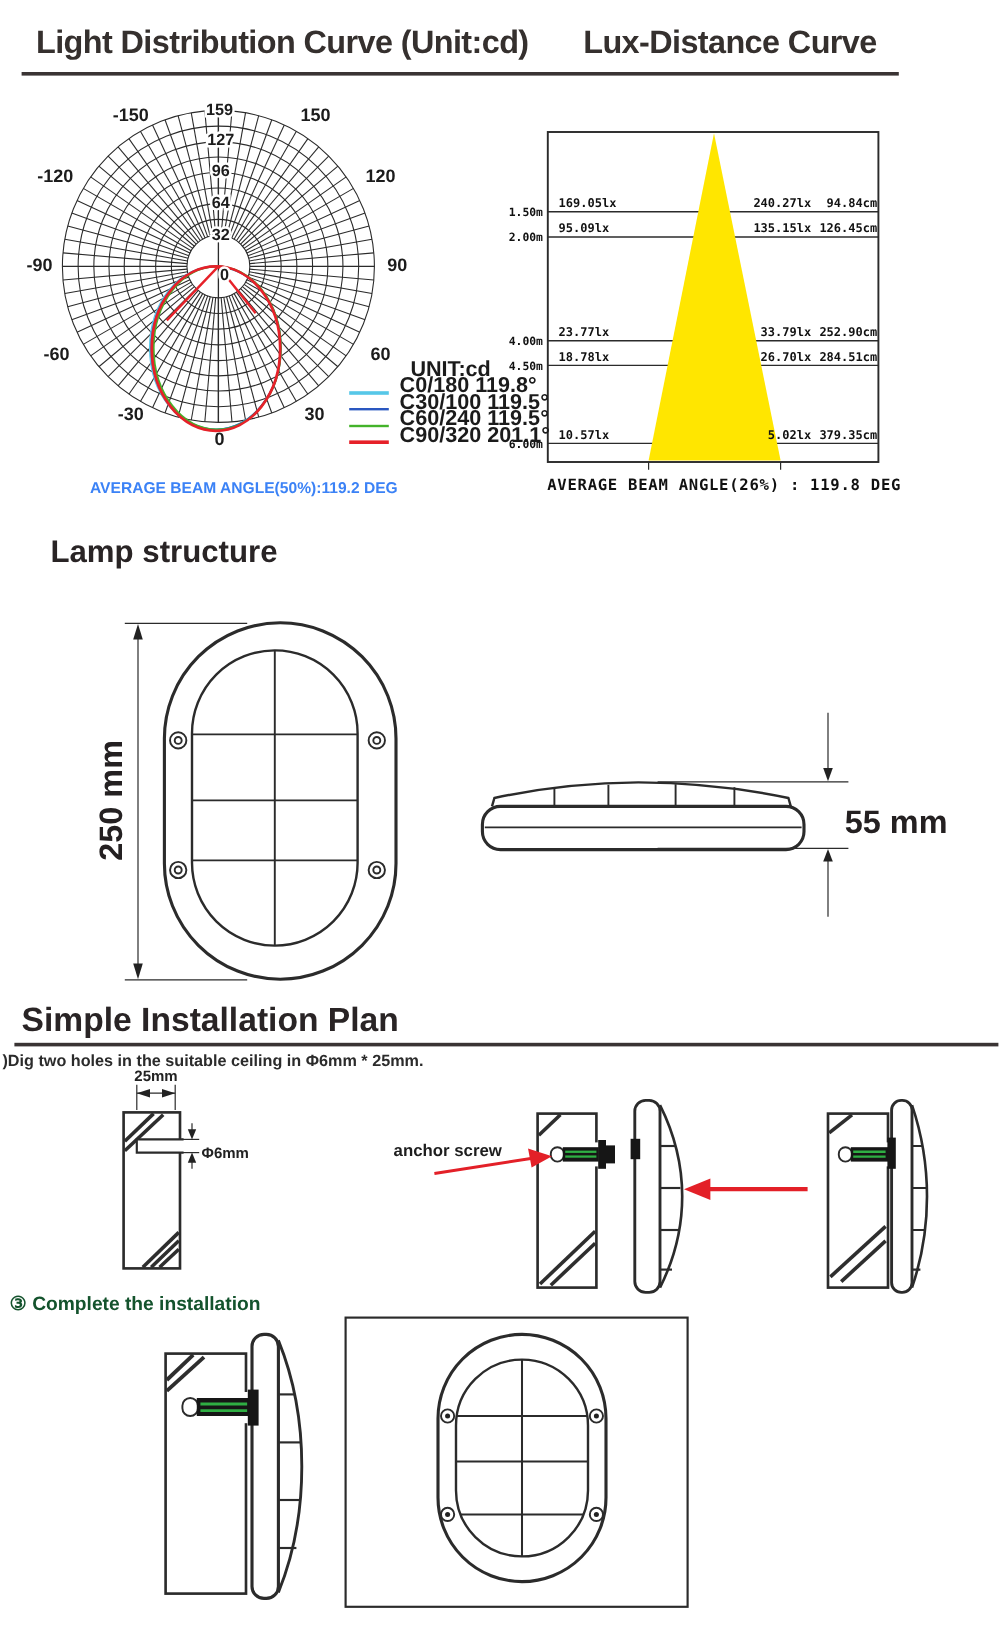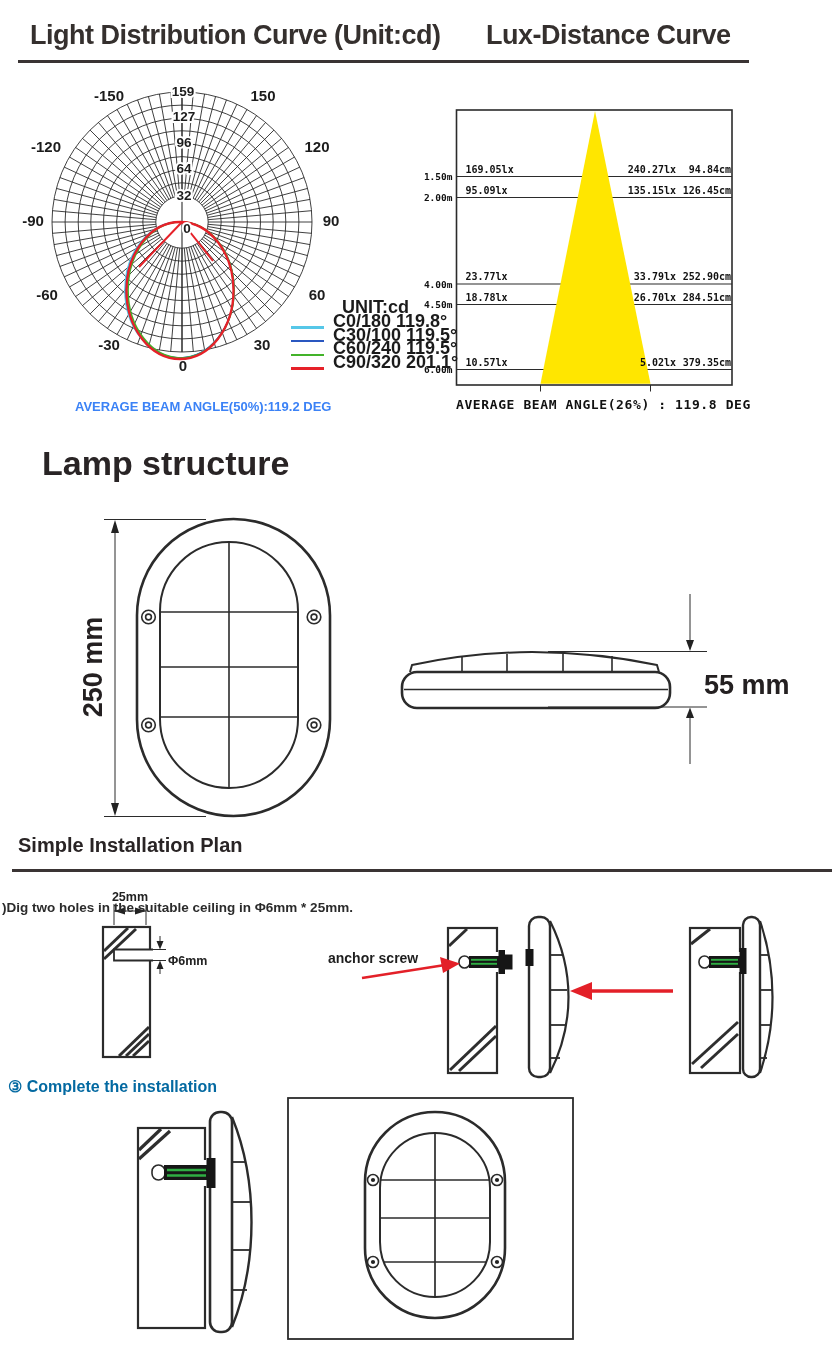--- a/index.html
+++ b/index.html
@@ -11,26 +11,26 @@
   .big-title{font-size:27px;font-weight:600;letter-spacing:-0.5px;color:#35302e;white-space:nowrap;}
   .rule{background:#3a3434;height:3px;}
   .legend{font-size:18px;color:#1b1b1b;line-height:13.8px;font-weight:600;}
   .legend .unit-row{padding-left:51px;}
   .legend .lrow{display:flex;align-items:flex-end;}
   .legend .swatch{display:inline-block;width:33px;height:2.6px;margin-right:9px;flex:0 0 auto;}
   .caption-left{font-size:13px;font-weight:700;color:#3b82f6;white-space:nowrap;}
   .caption-right{font-family:"DejaVu Sans Mono","Liberation Mono",monospace;font-weight:700;
     font-size:13px;letter-spacing:0.6px;color:#111;white-space:nowrap;}
   .section-heading{font-weight:600;color:#292425;white-space:nowrap;}
-  .lamp-heading{font-size:34px;}
-  .install-heading{font-size:20px;}
+  .lamp-heading{font-size:26px;}
+  .install-heading{font-size:28px;}
   .step-text{font-size:13.5px;font-weight:600;color:#2b2b2b;white-space:nowrap;}
   .step2-block{white-space:normal;width:360px;}
   .step2-block .l2{display:block;padding-left:13px;}
-  .step3-text{font-size:16px;font-weight:600;color:#0369a1;}
+  .step3-text{font-size:16px;font-weight:600;color:#14532d;}
   .anchor-label{font-size:14px;font-weight:600;color:#1e1e1e;white-space:nowrap;}
   svg{position:absolute;left:0;top:0;}
   svg text{font-family:"Liberation Sans",sans-serif;}
   .rlab{font-size:13.5px;font-weight:600;fill:#1c1c1c;text-anchor:middle;
         paint-order:stroke;stroke:#ffffff;stroke-width:4px;}
   .alab{font-size:15px;font-weight:600;fill:#1c1c1c;text-anchor:middle;}
   .luxval{font-family:"DejaVu Sans Mono","Liberation Mono",monospace;font-size:10px;font-weight:700;fill:#111;}
   .luxlab{font-family:"DejaVu Sans Mono","Liberation Mono",monospace;font-size:9.5px;font-weight:700;fill:#111;text-anchor:end;}
   .anch-end{text-anchor:end;}
   .dimtxt{font-size:12.5px;font-weight:600;fill:#222;}
@@ -417,17 +417,17 @@
 </div>
 
 <div class="abs caption-left" style="left:75px;top:399px;">AVERAGE BEAM ANGLE(50%):119.2 DEG</div>
 <div class="abs caption-right" style="left:456px;top:397px;">AVERAGE BEAM ANGLE(26%) : 119.8 DEG</div>
 
 <div class="abs section-heading lamp-heading" style="left:42px;top:444px;">Lamp structure</div>
 
 <div class="abs section-heading install-heading" style="left:18px;top:834px;">Simple Installation Plan</div>
 <div class="abs rule" style="left:12px;top:869px;width:820px;"></div>
 
-<div class="abs step-text" style="left:2px;top:876px;margin-top:24px;">)Dig two holes in the suitable ceiling in Φ6mm * 25mm.</div>
+<div class="abs step-text" style="left:2px;top:876px;">)Dig two holes in the suitable ceiling in Φ6mm * 25mm.</div>
 <div class="abs step-text step2-block" style="left:336px;top:876px;">
 </div>
 <div class="abs anchor-label" style="left:328px;top:950px;">anchor screw</div>
 <div class="abs step3-text" style="left:8px;top:1077px;">③ Complete the installation</div>
 
 </body></html>

